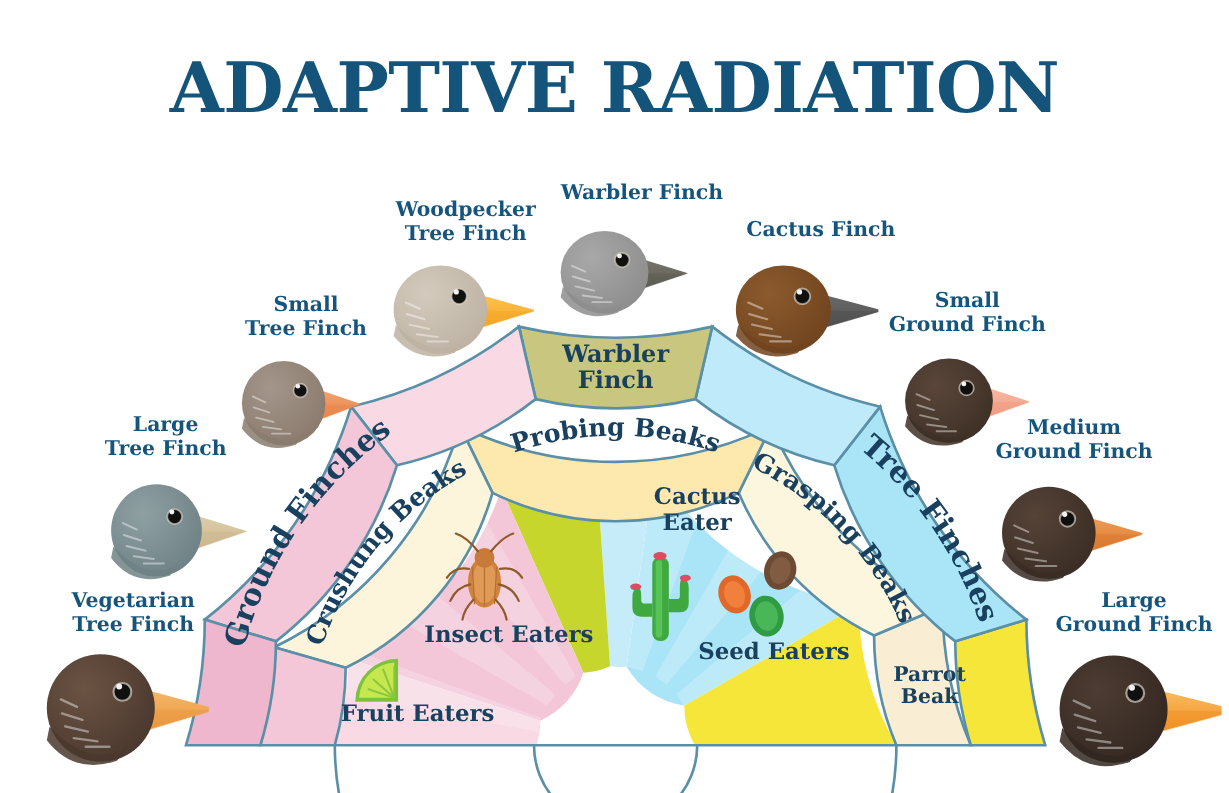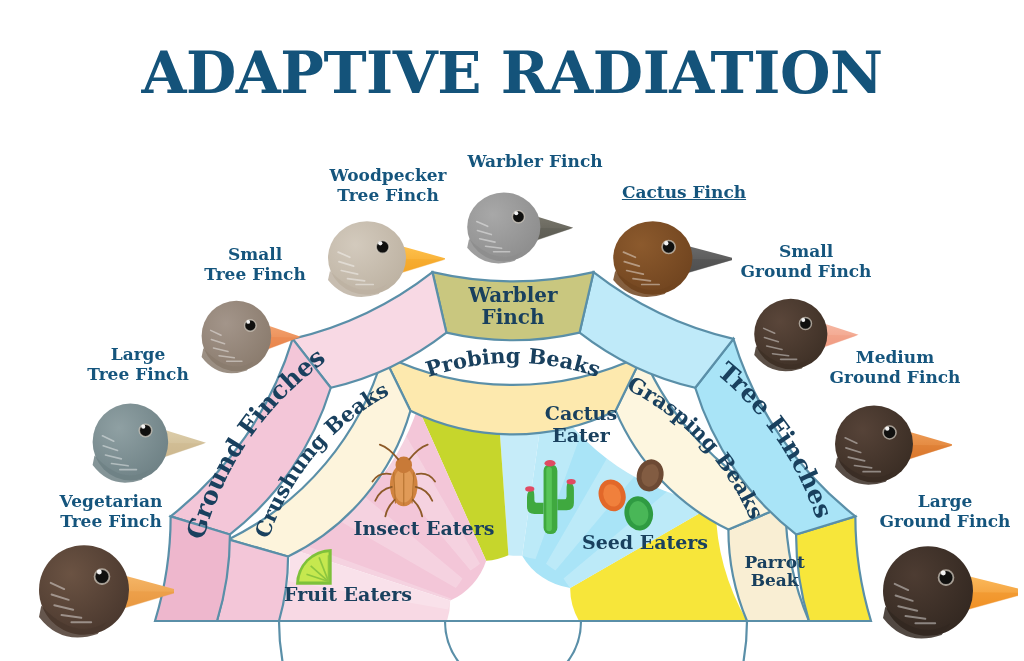--- a/index.html
+++ b/index.html
@@ -322,21 +322,21 @@
       <path d="M22.448000000000004,46.44 l13.908000000000001,4.128"></path>
       <path d="M24.644000000000002,54.696 l15.372,3.44"></path>
       <path d="M30.500000000000004,62.263999999999996 l16.104,2.064"></path>
       <path d="M38.55200000000001,67.768 l16.104,0"></path>
       <path d="M21.716000000000005,37.496 l10.98,4.816"></path>
     </g>
     <ellipse cx="63.440000000000005" cy="32.68" rx="6.039000000000001" ry="6.039000000000001" fill="#10100f"></ellipse>
     <ellipse cx="63.440000000000005" cy="32.68" rx="6.039000000000001" ry="6.039000000000001" fill="none" stroke="#d8d2c6" stroke-width="1.464" stroke-opacity="0.7"></ellipse>
     <circle cx="61.24400000000001" cy="29.240000000000002" r="2.013" fill="#ffffff" fill-opacity="0.95"></circle>
   </svg></div>
-      <div class="bird-label" style="left: 594px; top: 183px; width: 180px; text-decoration: underline;">Cactus Finch</div>
+      <div class="bird-label" style="left: 594px; top: 183px; width: 180px;">Cactus Finch</div>
       <div class="bird" style="left: 600px; top: 212px; width: 132px; height: 92px;">
   <svg width="132" height="92" viewBox="0 0 132 92">
     <defs>
       <radialGradient id="hg_cactus-finch" cx="35%" cy="32%" r="75%">
         <stop offset="0%" stop-color="#8c5a2d"></stop>
         <stop offset="100%" stop-color="#70441f"></stop>
       </radialGradient>
       <linearGradient id="bg_cactus-finch" x1="0" y1="0" x2="0" y2="1">
         <stop offset="0%" stop-color="#6d6d6d"></stop>
         <stop offset="100%" stop-color="#4e4e4e"></stop>

